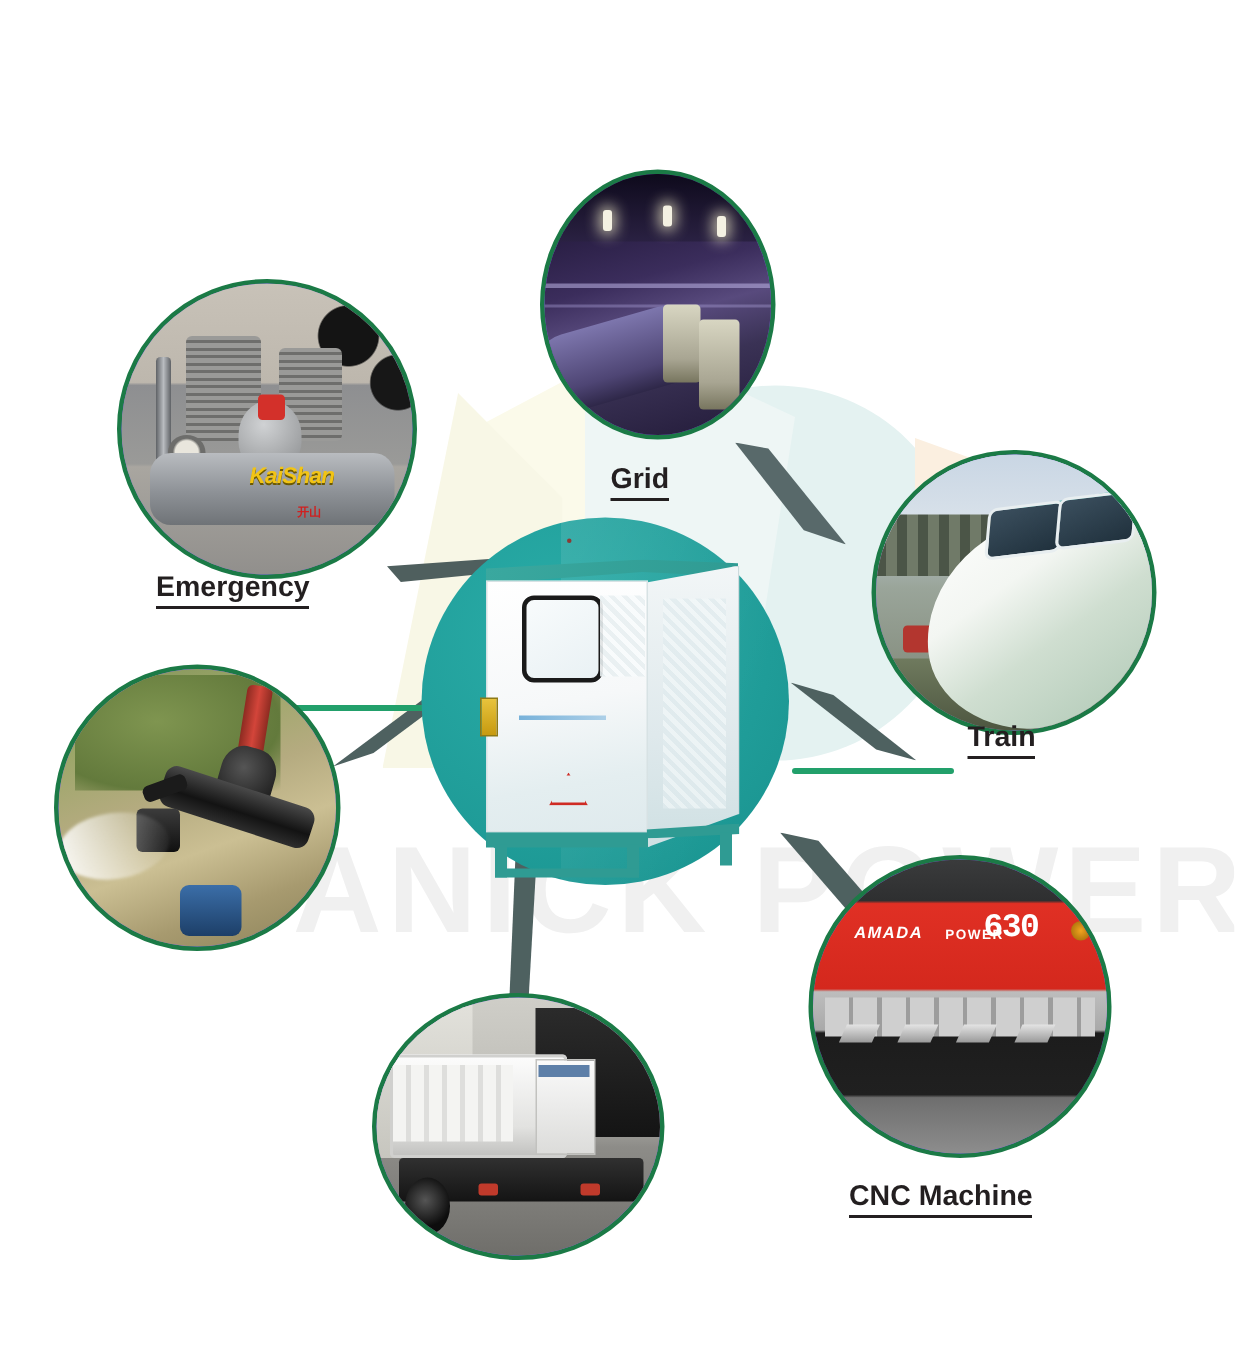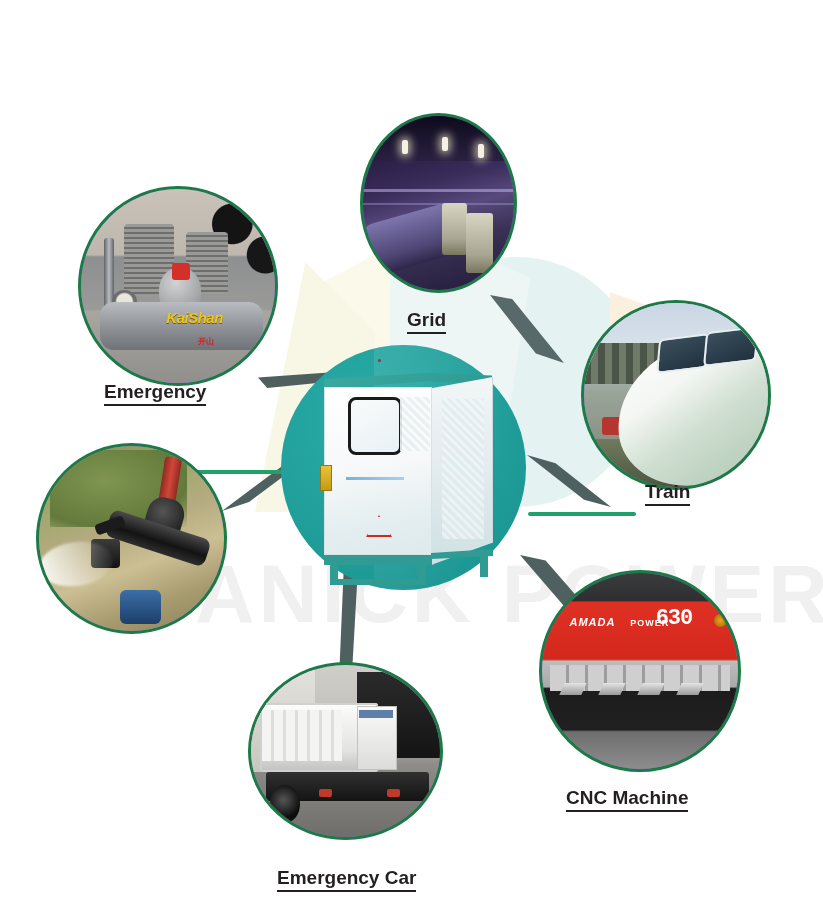--- a/index.html
+++ b/index.html
@@ -615,21 +615,20 @@
       <div class="car-bed"></div>
       <div class="car-bed-ribs"></div>
       <div class="car-cabinet"></div>
       <div class="car-cab-top"></div>
       <div class="car-chassis"></div>
       <div class="car-wheel" style="left:10%;"></div>
       <div class="car-light" style="left:36%;"></div>
       <div class="car-light" style="left:72%;"></div>
     </div>
   </div>
-  <div class="label" style="left:277px;top:868px;">Emergency Car</div>
 
   <div class="bubble" style="left:36px;top:443px;width:191px;height:191px;">
     <div class="ph ph-pump">
       <div class="pmp-grass"></div>
       <div class="pmp-redpipe"></div>
       <div class="pmp-joint"></div>
       <div class="pmp-main"></div>
       <div class="pmp-handle"></div>
       <div class="pmp-valve"></div>
       <div class="pmp-blue"></div>

